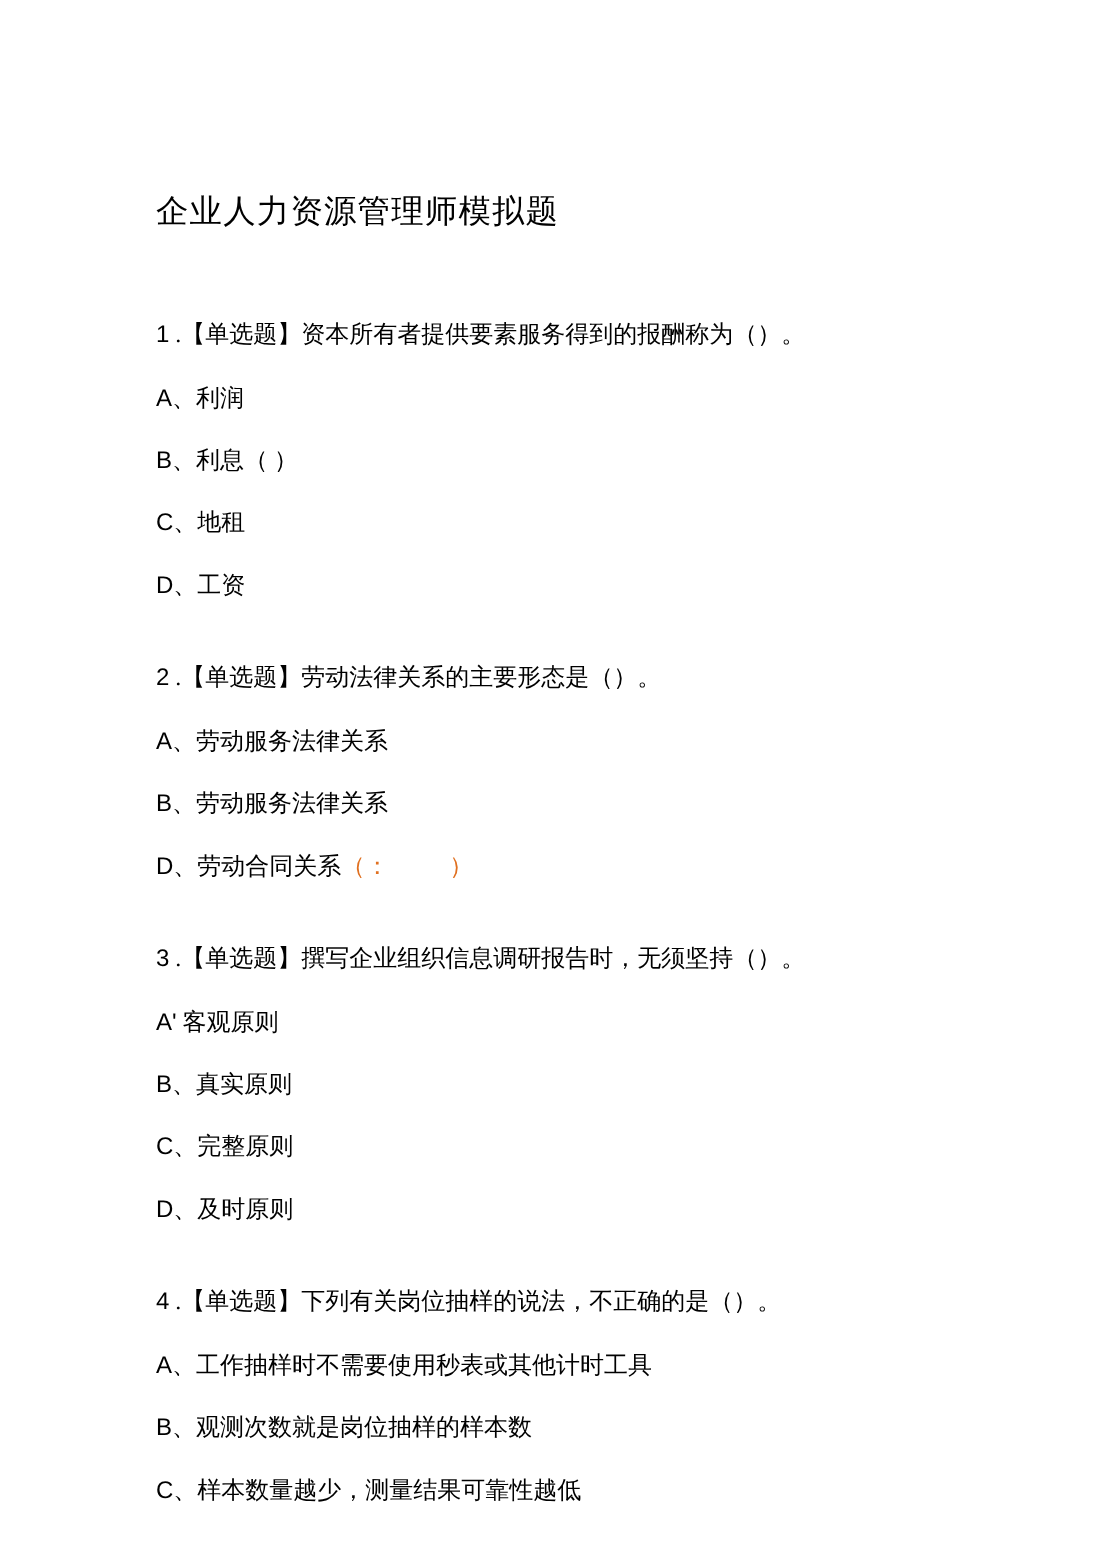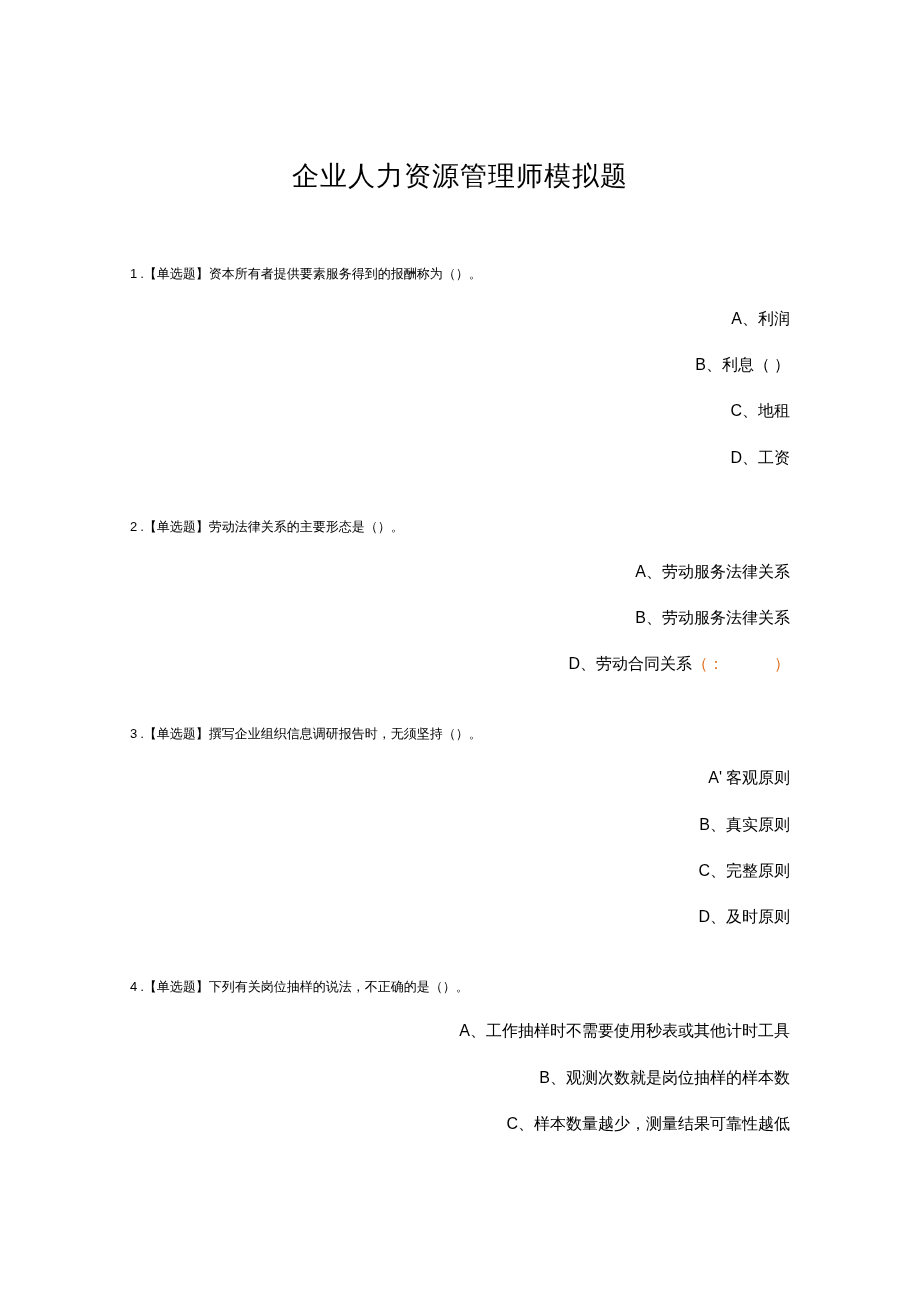--- a/index.html
+++ b/index.html
@@ -7,45 +7,44 @@
       padding: 0;
       background: #ffffff;
       font-family: "SimSun", "宋体", serif;
       width: 920px;
       min-height: 1301px;
     }
     .page {
       padding: 140px 130px 60px 130px;
     }
     .title {
-      text-align: center;
+      text-align: left;
       font-size: 27px;
       font-weight: normal;
       margin-bottom: 70px;
       letter-spacing: 1px;
       color: #000;
     }
     .question-block {
       margin-bottom: 48px;
     }
     .question-text {
-      font-size: 13px;
+      font-size: 20px;
       margin-bottom: 24px;
       color: #000;
       line-height: 1.5;
     }
     .question-text .num {
       font-family: Arial, sans-serif;
     }
     .option {
-      font-size: 16px;
+      font-size: 20px;
       margin-bottom: 24px;
       color: #000;
       line-height: 1.4;
-      text-align: right;
     }
     .option .letter {
       font-family: Arial, sans-serif;
     }
     .paren {
       letter-spacing: 0;
     }
     .paren-orange {
       color: #e07020;
     }

